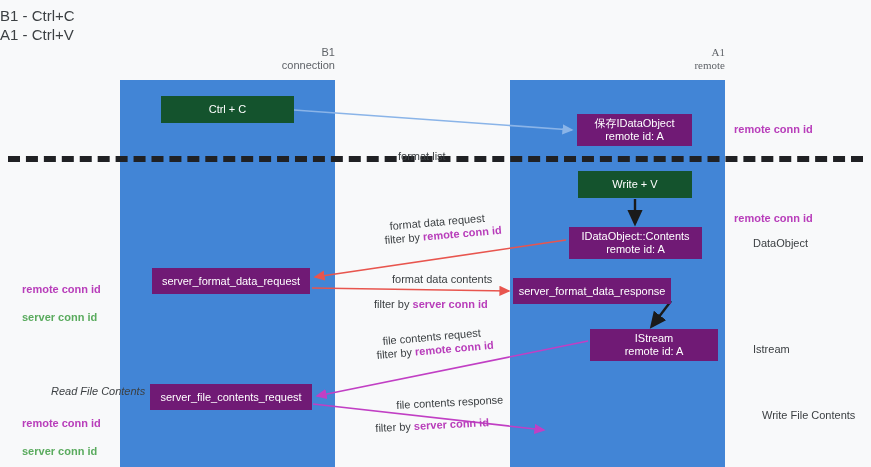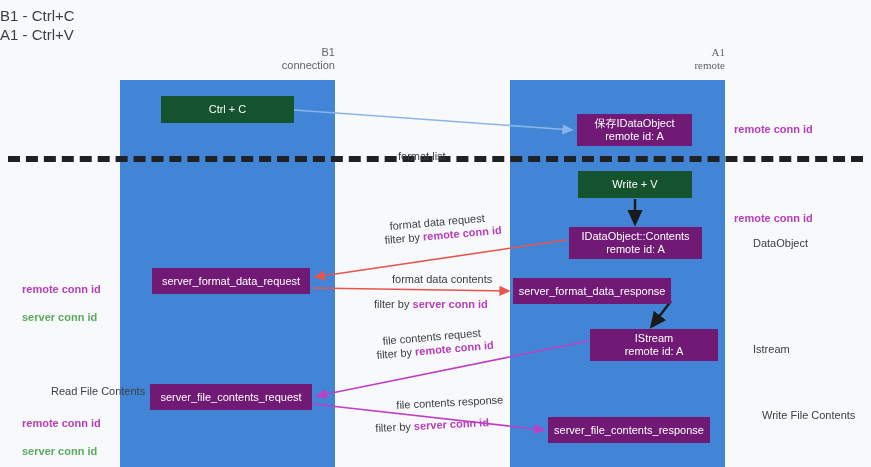--- a/index.html
+++ b/index.html
@@ -66,21 +66,21 @@
   .plain{color:#3c4043;margin-left:24px;}
 
   #s-rconn1{left:734px;top:122px;}
   #s-rconn2{left:734px;top:211px;}
   #s-dataobject{left:729px;top:236px;}
   #s-istream{left:729px;top:342px;}
   #s-write{left:738px;top:408px;}
 
   
   #s-left-ids{left:22px;top:268px;}
-  #s-read{left:27px;top:384px;}
+  #s-read{left:27px;top:384px;font-style:italic;}
   #s-left-ids2{left:22px;top:402px;}
 
   
   .edge-label{
     position:absolute;font-size:11px;line-height:15px;color:#3c4043;
     white-space:nowrap;transform-origin:left top;
   }
   .edge-label .hl{color:#b83dba;font-weight:bold;}
 
   #el-formatlist{left:398px;top:101px;transform:rotate(0deg);margin-top:48px;}
@@ -147,21 +147,20 @@
   <div class="node orange" id="n-save-ido">保存IDataObject
 remote id: A</div>
   <div class="node green" id="n-ctrlv">Write + V</div>
   <div class="node orange" id="n-getdata">IDataObject::Contents
 remote id: A</div>
   <div class="node orange" id="n-sfdresp">server_format_data_response</div>
   <div class="node orange" id="n-sfdreq">server_format_data_request</div>
   <div class="node orange" id="n-istream">IStream
 remote id: A</div>
   <div class="node orange" id="n-sfcreq">server_file_contents_request</div>
-  <div class="node orange" id="n-sfcresp">server_file_contents_response</div>
 
   <div class="edge-label" id="el-formatlist">
     <span>format list</span>
   </div>
 
   <div class="edge-label" id="el-fdreq">
     <span>format data request</span>
   </div>
   <div class="edge-label" id="el-fdreq2">
     <span>filter by </span><span class="hl">remote conn id</span>

